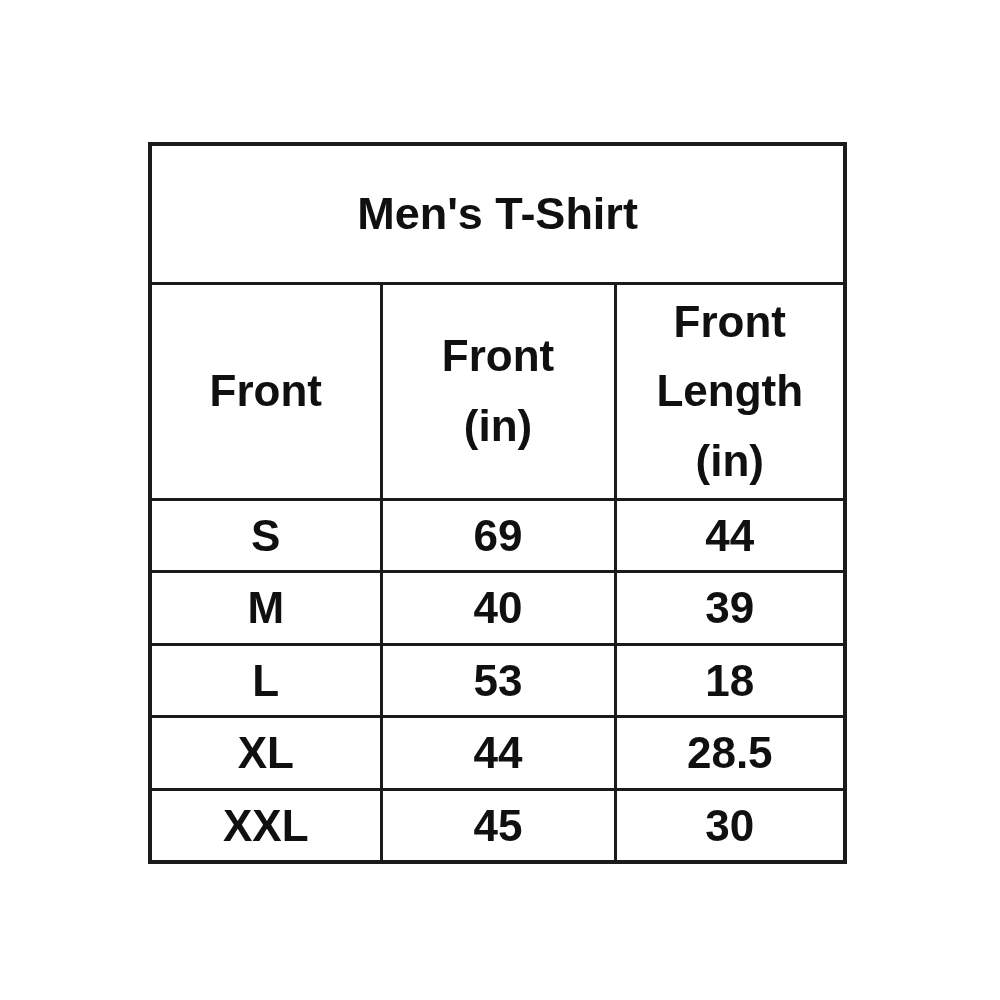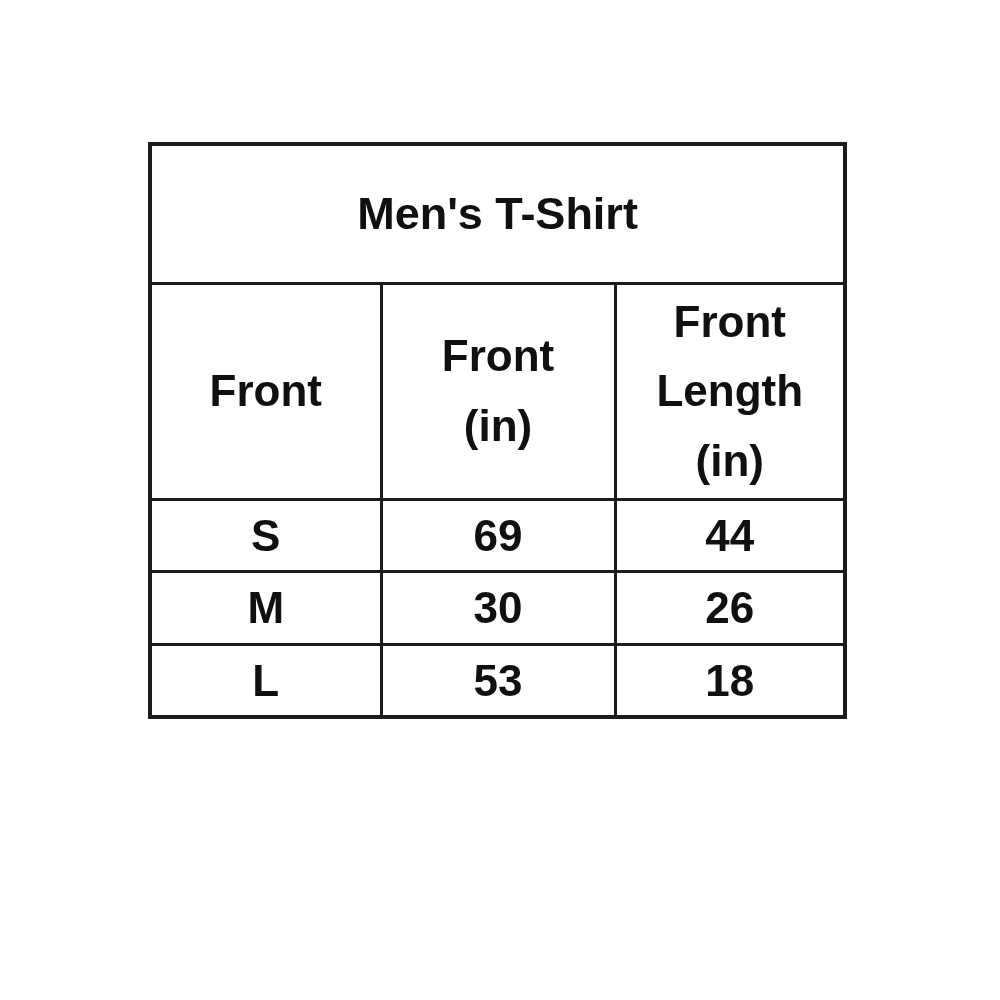--- a/index.html
+++ b/index.html
@@ -64,22 +64,32 @@
 Length
 (in)</th>
     </tr>
     <tr class="data-row">
       <td>S</td>
       <td>69</td>
       <td>44</td>
     </tr>
     <tr class="data-row">
       <td>M</td>
-      <td>30</td>
-      <td>26</td>
+      <td>40</td>
+      <td>39</td>
     </tr>
     <tr class="data-row">
       <td>L</td>
       <td>53</td>
       <td>18</td>
     </tr>
+    <tr class="data-row">
+      <td>XL</td>
+      <td>44</td>
+      <td>28.5</td>
+    </tr>
+    <tr class="data-row">
+      <td>XXL</td>
+      <td>45</td>
+      <td>30</td>
+    </tr>
   </tbody>
 </table>
 
 </body></html>

